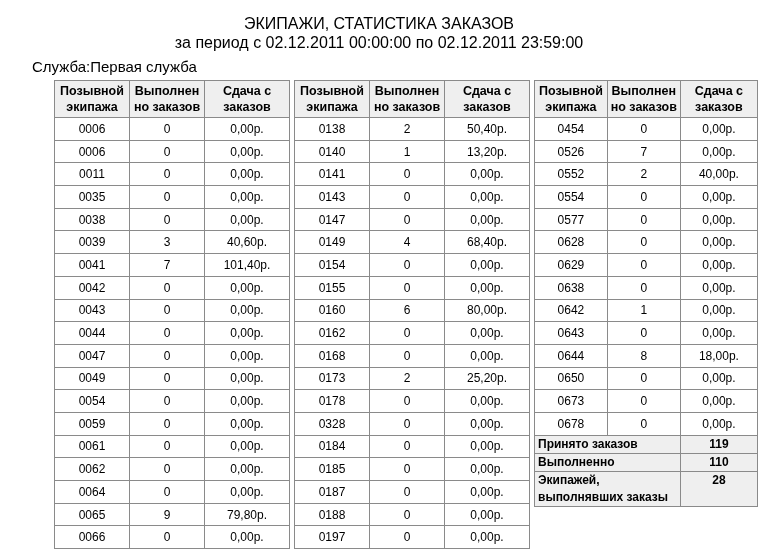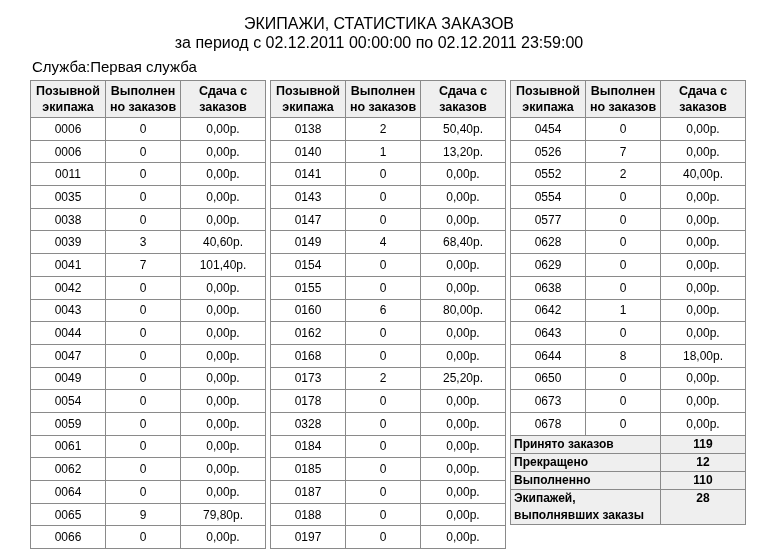--- a/index.html
+++ b/index.html
@@ -12,20 +12,21 @@
       position: absolute; left: 0; width: 758px; top: 14px;
       text-align: center; font-weight: normal; font-size: 16px; line-height: 19px;
     }
     .service {
       position: absolute; left: 32px; top: 58px; font-size: 15px;
     }
     .tbl {
       position: absolute; top: 80px;
       border-collapse: collapse;
       font-size: 12px;
+      margin-left: 24px;
     }
     .tbl td, .tbl th {
       border: 1px solid #8a8a8a;
       text-align: center;
       padding: 0;
     }
     .tbl th {
       background: #efefef;
       font-weight: bold;
       height: 36px;
@@ -347,24 +348,20 @@
         <td>0</td>
         <td>0,00р.</td>
       </tr>
     </tbody>
   <tbody>
     <tr class="sum">
       <td class="lbl" colspan="2">Принято заказов</td>
       <td>119</td>
     </tr>
     <tr class="sum">
-      <td class="lbl" colspan="2">Прекращено</td>
-      <td>12</td>
-    </tr>
-    <tr class="sum">
       <td class="lbl" colspan="2">Выполненно</td>
       <td>110</td>
     </tr>
     <tr class="sum tall">
       <td class="lbl" colspan="2">Экипажей, выполнявших заказы</td>
       <td>28</td>
     </tr>
   </tbody>
 </table>
 

